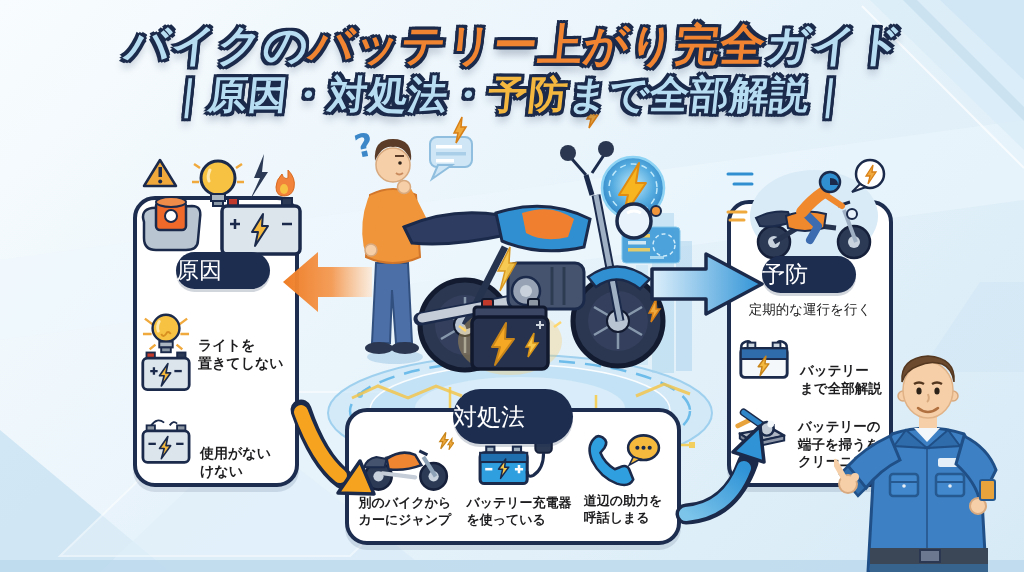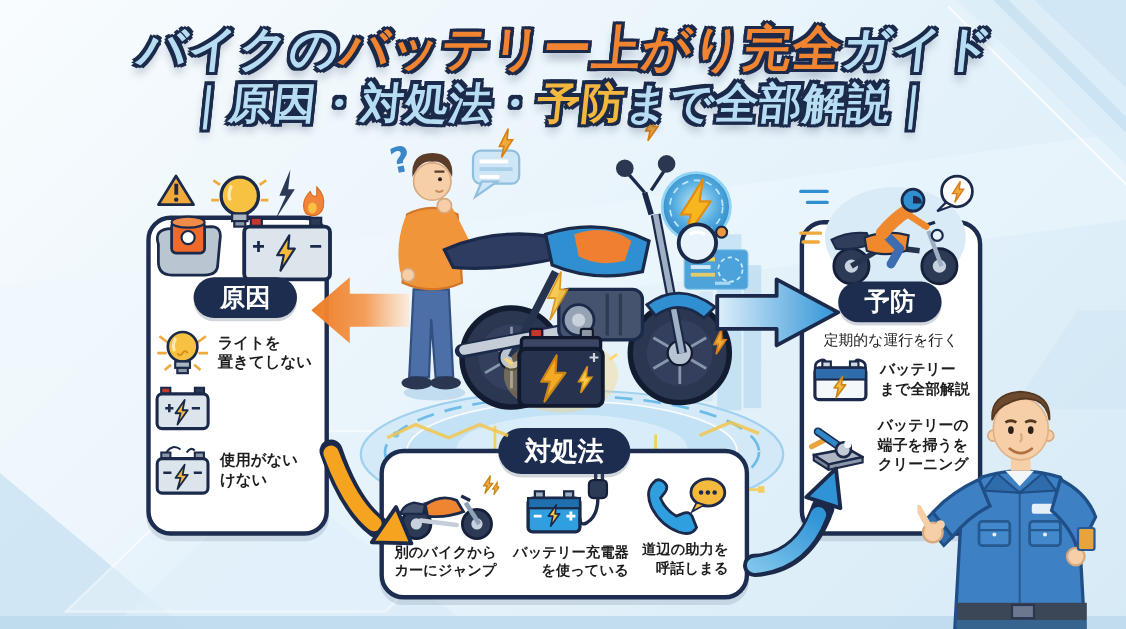--- a/index.html
+++ b/index.html
@@ -23,30 +23,30 @@
       -2px -2px 0 #1b2a4a, 2px -2px 0 #1b2a4a, -2px 2px 0 #1b2a4a, 2px 2px 0 #1b2a4a,
       0 7px 9px rgba(23,42,80,0.4);
   }
   .c-blue  { color:#b7ddf2; }
   .c-orange{ color:#f08430; }
   .c-gold  { color:#f3b63e; }
 
   
   .panel { position:absolute; background:#ffffff; border:4px solid #1d2d50;
            border-radius:22px; z-index:2; box-shadow:0 5px 0 rgba(27,45,80,0.12); }
-  .badge { position:absolute; background:#1d2d50; color:#fff; font-weight:700;
-           border-radius:999px; display:flex; align-items:center; justify-content:center;
+  .badge { position:absolute; background:#1d2d50; color:#fff; font-weight:400;
+           border-radius:999px; display:flex; align-items:center; justify-content:flex-start;
            z-index:4; box-shadow:0 3px 0 rgba(27,45,80,0.2); }
   .item { position:absolute; display:flex; align-items:center; gap:8px; z-index:3; }
   .item-text { font-size:14px; font-weight:700; color:#1d1d1f; line-height:1.3;
-               white-space:pre-line; }
+               white-space:pre-line;margin-top:40px; }
   .sol-col { position:absolute; width:110px; display:flex; flex-direction:column;
              align-items:center; z-index:3; }
   .sol-text { font-size:13px; font-weight:700; color:#1d1d1f; line-height:1.3;
-              white-space:pre-line; text-align:right; margin-top:3px; }
+              white-space:pre-line; text-align:left; margin-top:3px; }
   .intro-text { position:absolute; font-size:13.5px; font-weight:400; color:#1d1d1f;
                 text-align:center; z-index:3; }
   .deco { pointer-events:none; }
 </style>
 </head>
 <body>
 
 <div id="stage">
 
   <svg class="abs deco" style="left:0;top:0;z-index:0" width="1024" height="572" viewBox="0 0 1024 572">
@@ -330,21 +330,21 @@
       <circle cx="34" cy="29" r="7" fill="#c3ccd6" stroke="#1b2a4a" stroke-width="2.5"></circle>
       <circle cx="38" cy="24" r="3.5" fill="#f4f8fb"></circle>
     </svg>
     <div class="item-text" style="font-size:13.5px">バッテリーの
 端子を掃うを
 クリーニング</div>
   </div>
 
   <div class="panel" style="left:345px;top:408px;width:336px;height:137px;"></div>
 
-  <div class="badge" style="left:453px;top:389px;width:120px;height:42px;font-size:24px;">
+  <div class="badge" style="left:453px;top:389px;width:120px;height:55px;font-size:24px;">
     <span>対処法</span>
   </div>
 
   <div class="sol-col" style="left:350px;top:428px;">
     <svg width="98" height="64" viewBox="0 0 96 62">
       <polygon points="88,4 82,13 85,13 83,20 90,11 87,11" fill="#f0a93c" stroke="#c8851a" stroke-width="1.2"></polygon>
       <polygon points="94,10 90,16 92,16 91,21 96,14 94,14" fill="#f0a93c" stroke="#c8851a" stroke-width="1"></polygon>
       <circle cx="22" cy="47" r="13" fill="#2c3a55" stroke="#16203a" stroke-width="2.5"></circle>
       <circle cx="22" cy="47" r="5" fill="#c7d2de"></circle>
       <circle cx="76" cy="47" r="13" fill="#2c3a55" stroke="#16203a" stroke-width="2.5"></circle>

